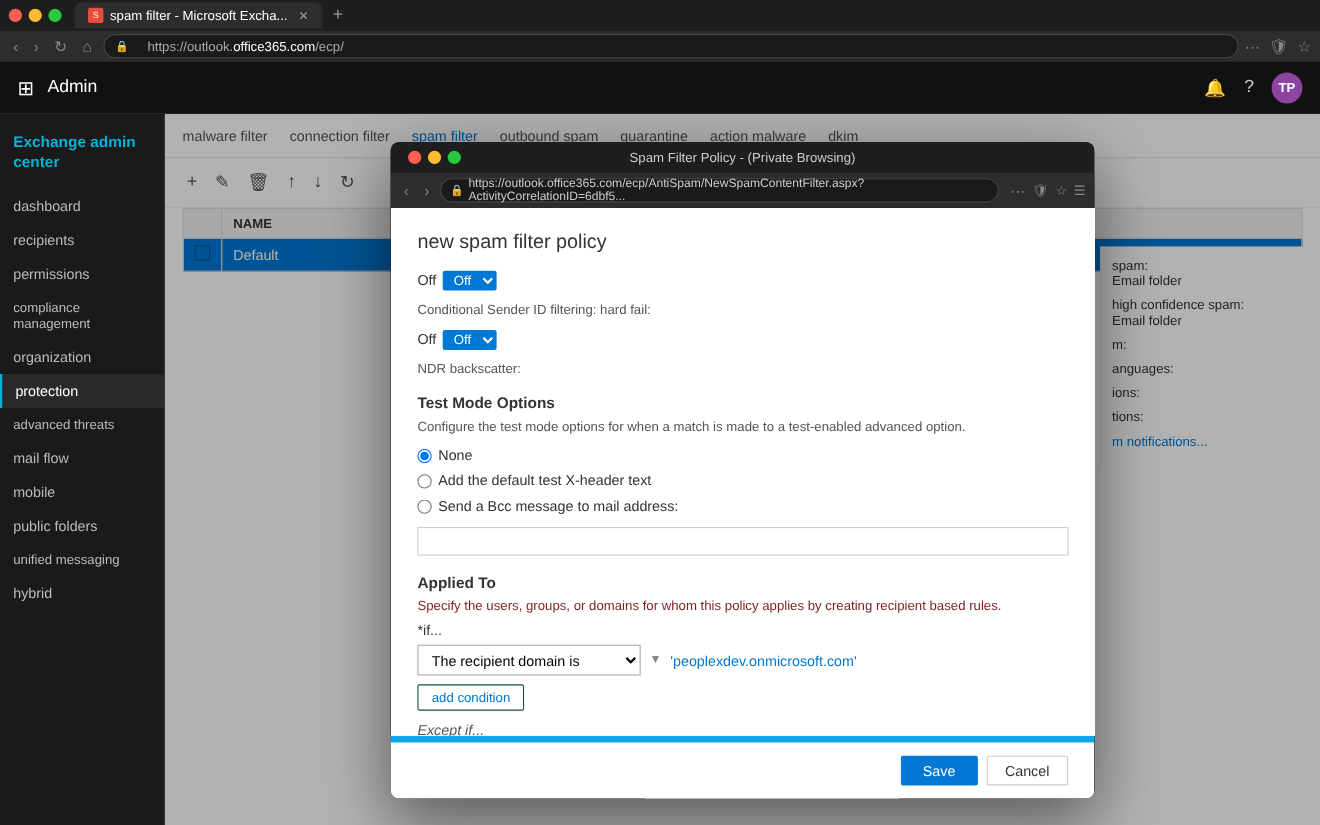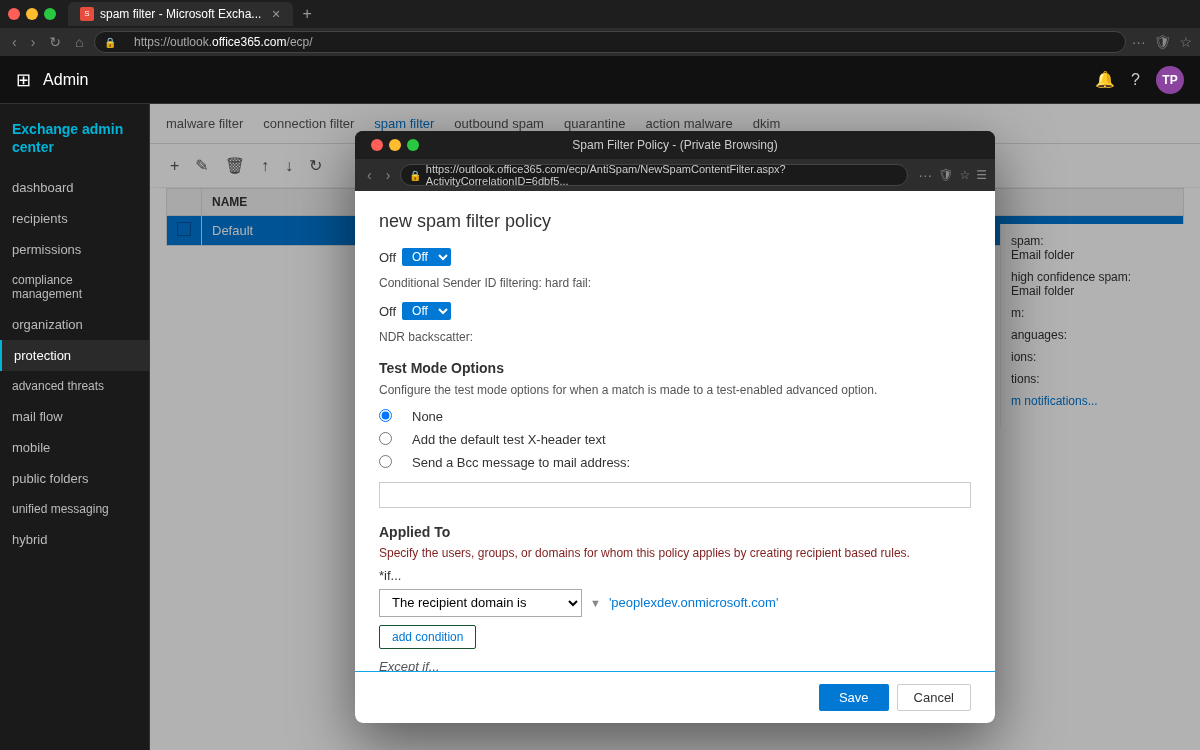--- a/index.html
+++ b/index.html
@@ -82,37 +82,37 @@
     .form-label { font-size: 12px; color: #555; margin-bottom: 4px; display: block; }
 
     .dropdown-inline { display: flex; align-items: center; gap: 6px; margin-bottom: 10px; }
     .off-label { font-size: 13px; color: #333; }
     .dropdown-small { background: #0078d4; color: white; border: none; border-radius: 2px; padding: 1px 6px; font-size: 12px; cursor: pointer; }
 
     .section-title { font-size: 14px; font-weight: 600; color: #333; margin: 16px 0 6px; }
     .section-desc { font-size: 12px; color: #555; margin-bottom: 10px; line-height: 1.4; }
 
     .radio-group { display: flex; flex-direction: column; gap: 8px; margin-bottom: 12px; }
-    .radio-item { display: flex; align-items: flex-start; gap: 20px; font-size: 13px; color: #333; cursor: pointer; }
+    .radio-item { display: flex; align-items: flex-end; gap: 6px; font-size: 13px; color: #333; cursor: pointer; }
     .radio-item input[type="radio"] { margin: 0; cursor: pointer; }
 
     .bcc-input { width: 100%; border: 1px solid #ccc; padding: 4px 8px; font-size: 13px; height: 26px; outline: none; }
 
     .applied-to-section { margin-top: 16px; }
     .applied-to-desc { font-size: 12px; color: #7f1d1d; margin-bottom: 8px; }
     .if-label { font-size: 13px; color: #333; margin-bottom: 6px; font-weight: 500; }
 
     .condition-row { display: flex; align-items: center; gap: 8px; margin-bottom: 8px; }
     .condition-value { color: #0078d4; font-size: 13px; cursor: pointer; }
 
     .add-btn { background: none; border: 1px solid #14532d; color: #0078d4; font-size: 12px; padding: 4px 12px; cursor: pointer; border-radius: 2px; }
 
     .except-label { font-size: 13px; color: #555; margin: 10px 0 6px; font-style: italic; }
 
-    .modal-footer { padding: 12px 24px; border-top: 1px solid #0ea5e9; display: flex; justify-content: flex-end; gap: 8px; background: #fff; }
+    .modal-footer { padding: 12px 24px; border-top: 6px solid #0ea5e9; display: flex; justify-content: flex-end; gap: 8px; background: #fff; }
     .btn-save { background: #0078d4; color: white; border: none; padding: 5px 20px; font-size: 13px; cursor: pointer; border-radius: 2px; }
     .btn-cancel { background: #fff; color: #333; border: 1px solid #ccc; padding: 5px 16px; font-size: 13px; cursor: pointer; border-radius: 2px; }
 
     
     .right-panel-content { position: absolute; right: 0; top: 120px; width: 200px; font-size: 12px; color: #333; padding: 10px; background: #fff; border-left: 1px solid #eee; }
     .right-panel-item { margin-bottom: 8px; }
     .right-panel-link { color: #0078d4; cursor: pointer; font-size: 12px; }
 
     .select-with-arrow { border: 1px solid #aaa; background: #fff; padding: 3px 8px; font-size: 13px; height: 28px; min-width: 160px; }
   </style>

